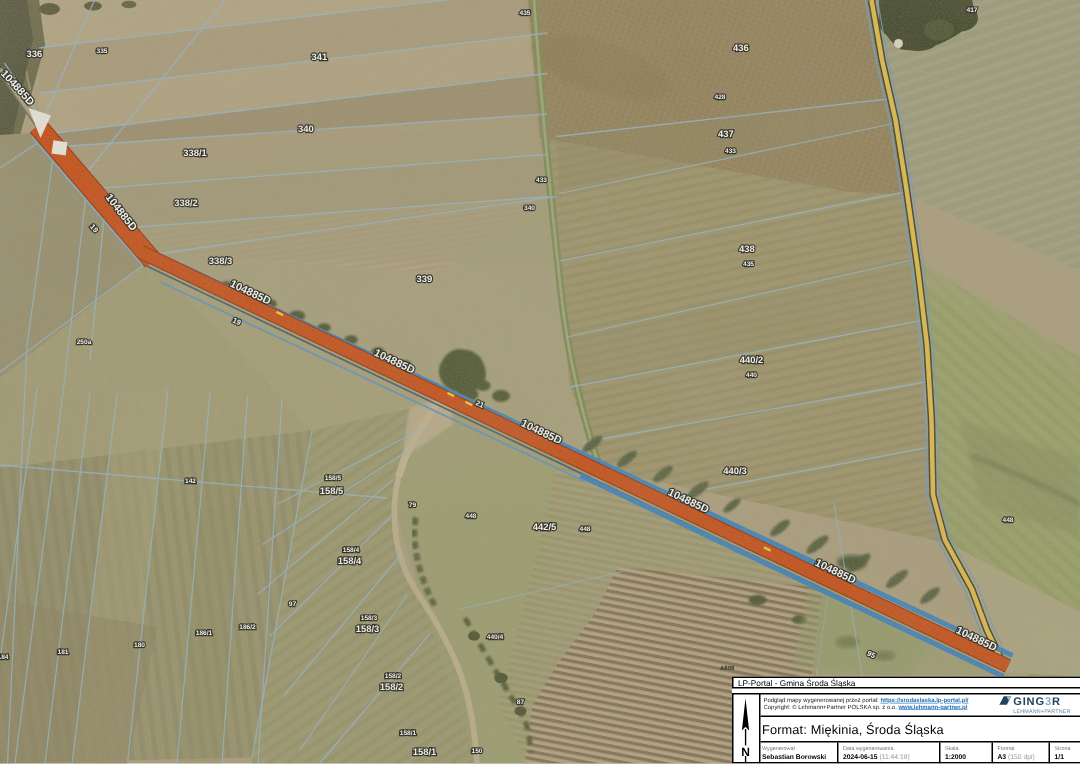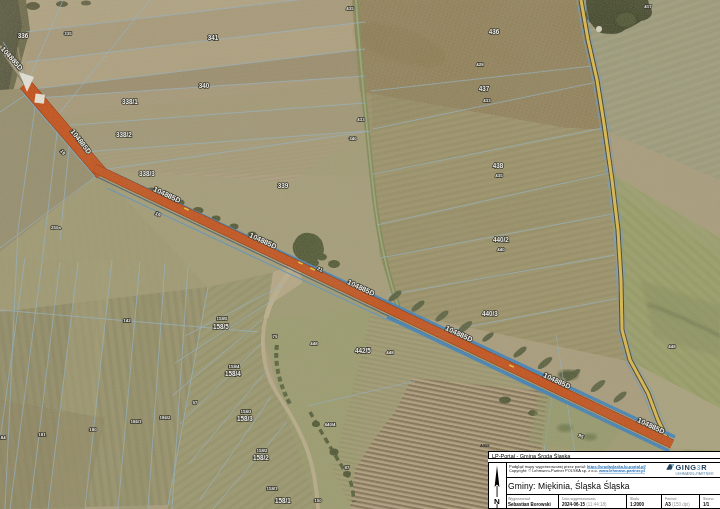--- a/index.html
+++ b/index.html
@@ -325,21 +325,21 @@
 
 <div style="position:absolute;left:508.5px;top:464.5px;width:300px;font-size:9px;line-height:9.8px;transform:scale(0.44);transform-origin:0 0;color:#222;white-space:nowrap">Podgląd mapy wygenerowanej przez portal: <span style="color:#2170b8;text-decoration:underline;font-weight:bold">https://srodaslaska.lp-portal.pl/</span><br>Copyright: © Lehmann+Partner POLSKA sp. z o.o. <span style="color:#2170b8;text-decoration:underline;font-weight:bold">www.lehmann-partner.pl</span></div>
 
 <svg style="position:absolute;left:666px;top:463px" width="56" height="14" viewBox="0 0 56 14">
   <polygon points="3.2,1.2 8.2,1.2 5.2,6.8 0.2,6.8" fill="#24425e"></polygon>
   <polygon points="4.9,1.2 8.2,1.2 6.6,4.2" fill="#8fc3dd"></polygon>
   <text x="9.5" y="7" font-size="7.4" font-weight="bold" letter-spacing="0.55" fill="#24425e" font-family="Liberation Sans">GING<tspan fill="#7ab3d0">3</tspan>R</text>
   <text x="9.5" y="12.4" font-size="3.6" letter-spacing="0.12" fill="#5f86a4" font-family="Liberation Sans">LEHMANN+PARTNER</text>
 </svg>
 
-<div style="position:absolute;left:508px;top:481px;font-size:8.5px;color:#000;white-space:nowrap;letter-spacing:0.1px">Gminy: Miękinia, Śląska Śląska</div>
+<div style="position:absolute;left:508px;top:481px;font-size:8.5px;color:#000;white-space:nowrap;letter-spacing:0.1px">Format: Miękinia, Środa Śląska</div>
 
 <div style="position:absolute;left:558px;top:495px;width:1px;height:14px;background:#000"></div>
 <div style="position:absolute;left:626px;top:495px;width:1px;height:14px;background:#000"></div>
 <div style="position:absolute;left:661px;top:495px;width:1px;height:14px;background:#000"></div>
 <div style="position:absolute;left:699px;top:495px;width:1px;height:14px;background:#000"></div>
 <div style="position:absolute;left:508px;top:496.5px;font-size:8px;color:#777;transform:scale(0.45);transform-origin:0 0;white-space:nowrap">Wygenerował</div>
 <div style="position:absolute;left:508px;top:502px;font-size:9px;font-weight:bold;color:#000;transform:scale(0.5);transform-origin:0 0;white-space:nowrap">Sebastian Borowski</div>
 <div style="position:absolute;left:562px;top:496.5px;font-size:8px;color:#777;transform:scale(0.45);transform-origin:0 0;white-space:nowrap">Data wygenerowania</div>
 <div style="position:absolute;left:562px;top:502px;font-size:9px;color:#000;transform:scale(0.5);transform-origin:0 0;white-space:nowrap"><b>2024-06-15</b> <span style="color:#999">(11:44:18)</span></div>
 <div style="position:absolute;left:630px;top:496.5px;font-size:8px;color:#777;transform:scale(0.45);transform-origin:0 0;white-space:nowrap">Skala</div>

